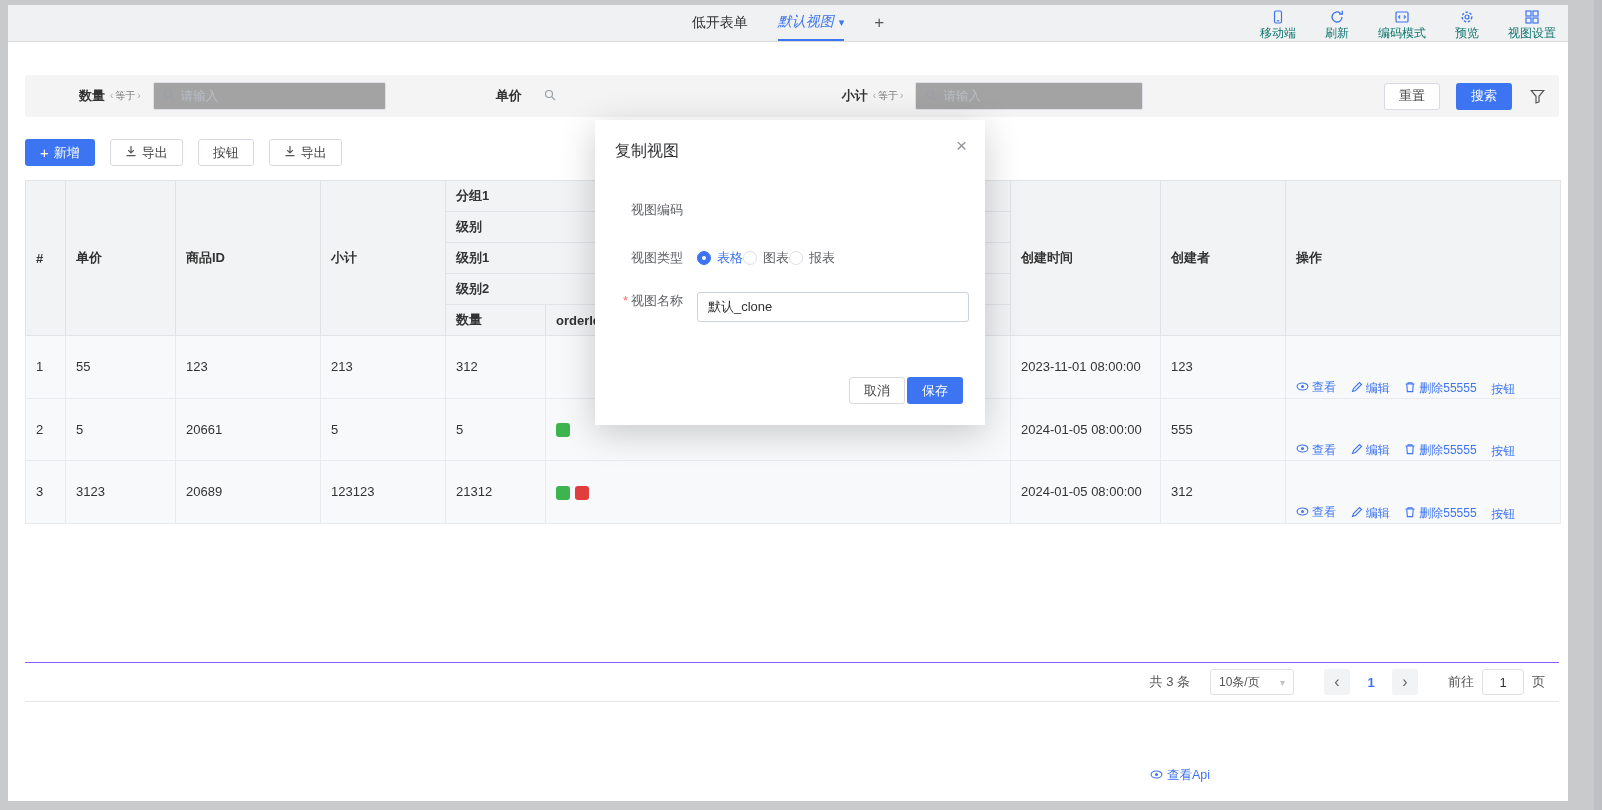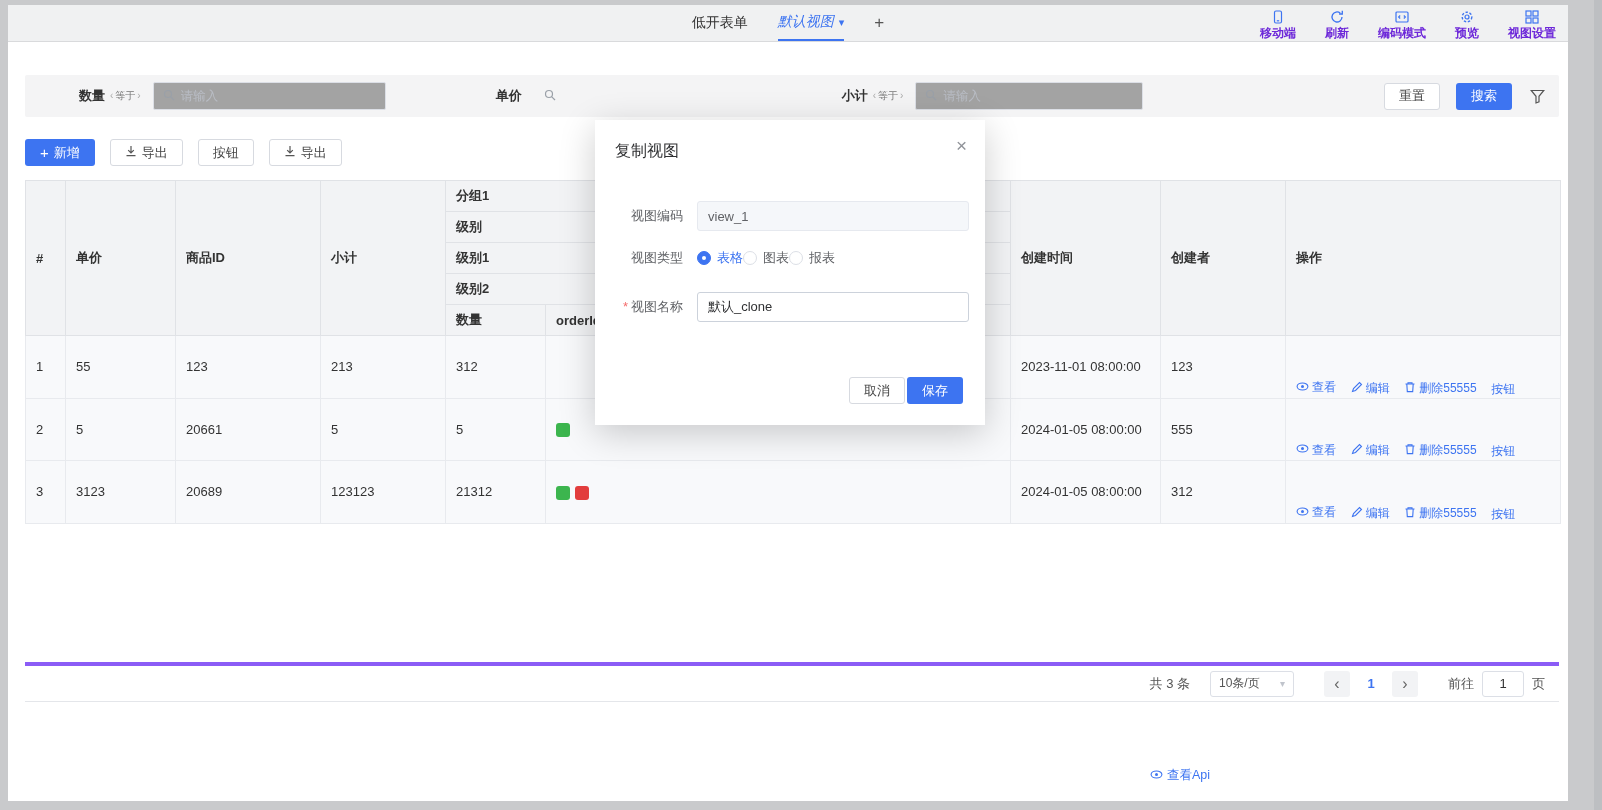--- a/index.html
+++ b/index.html
@@ -16,21 +16,21 @@
   .frame { position: absolute; left: 8px; top: 5px; width: 1560px; height: 796px; background: #fff; overflow: hidden; }
 
   
   .topbar { position: absolute; left: 0; top: 0; width: 100%; height: 37px; background: #f0f1f2; border-bottom: 1px solid #d9dadc; padding-left: 28px; }
   .tabs { position: absolute; left: 0; right: 0; top: 0; bottom: 0; display: flex; justify-content: center; gap: 30px; }
   .tab { display: flex; align-items: center; gap: 5px; font-size: 14px; color: #333; height: 100%; cursor: pointer; }
   .tab.active { color: #3d74f1; border-bottom: 2px solid #3d74f1; font-style: italic; }
   .tab .caret { font-size: 11px; color: #3d74f1; }
   .tab-add { font-size: 17px; color: #555; }
   .topbar-actions { position: absolute; right: 12px; top: 2px; height: 34px; display: flex; gap: 24px; }
-  .tb-action { display: flex; flex-direction: column; align-items: center; justify-content: center; gap: 3px; color: #6d28d9; font-size: 12px; line-height: 1; cursor: pointer; min-width: 34px; font-weight: bold; }
+  .tb-action { display: flex; flex-direction: column; align-items: center; justify-content: center; gap: 3px; color: #0f766e; font-size: 12px; line-height: 1; cursor: pointer; min-width: 34px; }
   .tb-action svg { display: block; }
 
   
   .filterbar { position: absolute; left: 17px; top: 70px; width: 1534px; height: 42px; background: #f4f4f5; border-radius: 2px; display: flex; align-items: center; padding: 0 14px; }
   .f-group { display: flex; align-items: center; }
   .f-label { font-weight: 700; font-size: 13px; color: #333; }
   .f-op { font-size: 10px; color: #777; margin-left: 5px; cursor: pointer; white-space: nowrap; }
   .f-op::before { content: "‹"; margin-right: 2px; color: #aaa; }
   .f-op::after  { content: "›"; margin-left: 2px; color: #aaa; }
   .f-input { height: 28px; background: #a3a3a3; border: 1px solid #dcdfe6; border-radius: 2px; display: flex; align-items: center; padding: 0 9px; margin-left: 12px; }
@@ -50,38 +50,38 @@
   
   .tablewrap { position: absolute; left: 17px; top: 175px; }
   table { border-collapse: collapse; table-layout: fixed; width: 1535px; }
   th { background: #f2f3f5; border: 1px solid #e0e2e6; font-weight: 700; font-size: 13px; color: #333; text-align: left; padding: 0 10px; height: 31px; overflow: hidden; white-space: nowrap; }
   td { background: #f8f9fb; border: 1px solid #e8eaee; font-size: 13px; color: #333; text-align: left; padding: 0 10px; height: 33px; overflow: hidden; white-space: nowrap; }
   .act { color: #3d74f1; font-size: 12px; margin-right: 11px; cursor: pointer; display: inline-flex; align-items: center; gap: 3px; white-space: nowrap; margin-top: 43px; }
   .act svg { display: inline-block; }
   .thumb { display: inline-block; width: 14px; height: 14px; border-radius: 3px; margin-right: 5px; vertical-align: middle; }
 
   
-  .pagination { position: absolute; left: 17px; top: 657px; width: 1534px; height: 40px; background: #fff; border-top: 4px solid #8b5cf6; border-bottom: 1px solid #e4e6ea; display: flex; align-items: center; justify-content: flex-end; font-size: 13px; color: #555; padding-right: 6px; }
+  .pagination { position: absolute; left: 17px; top: 657px; width: 1534px; height: 40px; background: #fff; border-top: 1px solid #8b5cf6; border-bottom: 1px solid #e4e6ea; display: flex; align-items: center; justify-content: flex-end; font-size: 13px; color: #555; padding-right: 6px; }
   .pg-total { margin-right: 20px; color: #555; }
   .page-size { width: 84px; height: 26px; border: 1px solid #dcdfe6; border-radius: 3px; background: #fff; display: flex; align-items: center; justify-content: space-between; padding: 0 8px; font-size: 12px; color: #555; cursor: pointer; margin-right: 30px; }
   .page-size .sel-caret { color: #c0c4cc; font-size: 10px; }
   .page-btn { width: 26px; height: 26px; background: #f2f3f5; border-radius: 3px; display: flex; align-items: center; justify-content: center; color: #666; font-size: 16px; cursor: pointer; margin-right: 8px; }
   .page-cur { width: 26px; height: 26px; display: flex; align-items: center; justify-content: center; color: #3d74f1; font-weight: 700; cursor: pointer; margin-right: 8px; }
   .page-next { margin-right: 30px; }
   .goto-label { margin-right: 8px; }
   .goto-input { width: 42px; height: 26px; border: 1px solid #dcdfe6; border-radius: 3px; text-align: center; font-size: 13px; color: #333; margin-right: 8px; outline: none; }
 
   
   .api-link { position: absolute; left: 1142px; top: 762px; color: #3d74f1; font-size: 12.5px; display: flex; align-items: center; gap: 4px; cursor: pointer; }
 
   
   .modal { position: absolute; left: 595px; top: 120px; width: 390px; height: 305px; background: #fff; border-radius: 0; box-shadow: 0 8px 34px rgba(0,0,0,0.20); z-index: 10; }
   .modal-title { position: absolute; left: 20px; top: 21px; font-size: 16px; color: #303133; }
   .modal-close { position: absolute; right: 18px; top: 16px; font-size: 19px; color: #909399; cursor: pointer; line-height: 1; }
-  .m-row { position: absolute; left: 0; width: 100%; display: flex; align-items: center; }
+  .m-row { position: absolute; left: 0; width: 100%; display: flex; }
   .m-label { width: 88px; text-align: right; font-size: 13px; color: #606266; margin-right: 14px; flex: none; }
   .m-label.required::before { content: "*"; color: #f56c6c; margin-right: 3px; }
   .m-input { width: 272px; height: 30px; border-radius: 3px; font-size: 13px; padding: 0 10px; outline: none; font-family: inherit; }
   .input-disabled { background: #f5f7fa; border: 1px solid #e6e9ef; color: #606266; }
   .input-normal { background: #fff; border: 1px solid #ccd2db; color: #303133; }
   .radios { display: flex; align-items: center; }
   .radio { display: flex; align-items: center; gap: 6px; font-size: 13px; color: #606266; cursor: pointer; }
   .radio-dot { width: 14px; height: 14px; border-radius: 50%; border: 1px solid #dcdfe6; background: #fff; position: relative; flex: none; }
   .radio.checked .radio-dot { background: #3d74f1; border-color: #3d74f1; }
   .radio.checked .radio-dot::after { content: ""; position: absolute; width: 4px; height: 4px; background: #fff; border-radius: 50%; left: 4px; top: 4px; }
@@ -393,21 +393,20 @@
   </div>
 
 </div>
 
 <div class="modal">
   <div class="modal-title">复制视图</div>
   <div class="modal-close">×</div>
 
   <div class="m-row" style="top:81px">
     <span class="m-label">视图编码</span>
-    <input class="m-input input-disabled" value="view_1" style="">
   </div>
 
   <div class="m-row" style="top:129px">
     <span class="m-label">视图类型</span>
     <span class="radios">
       <span class="radio checked">
         <span class="radio-dot"></span>
         <span class="lbl">表格</span>
       </span>
       <span class="radio">

